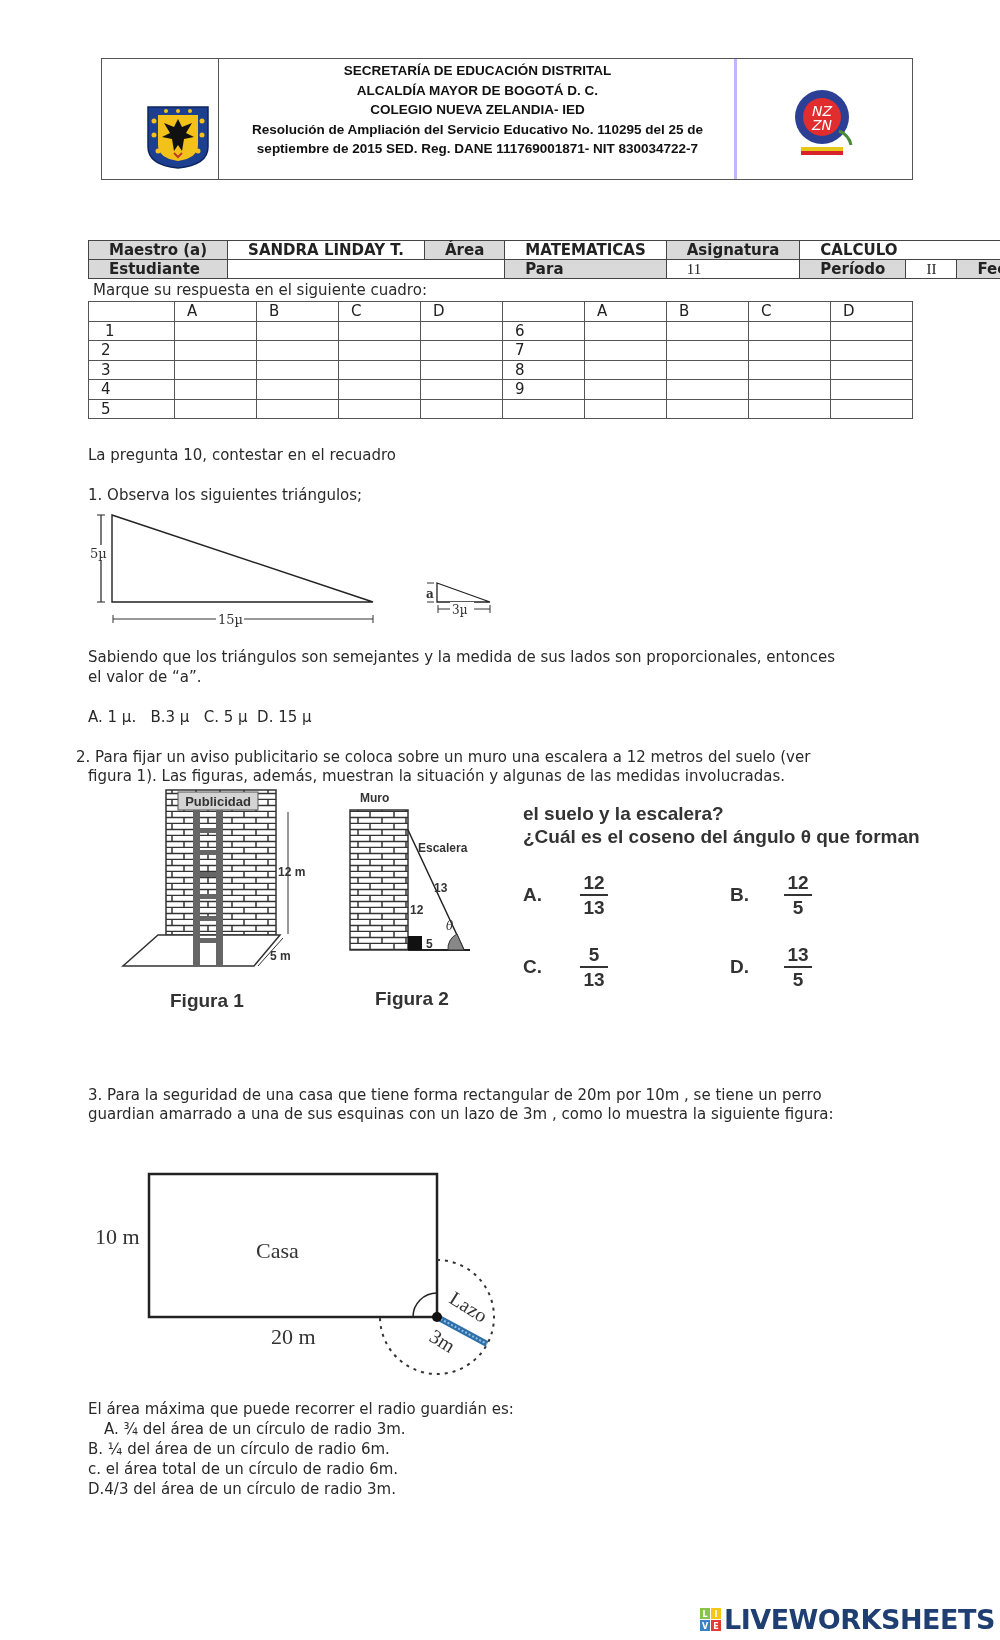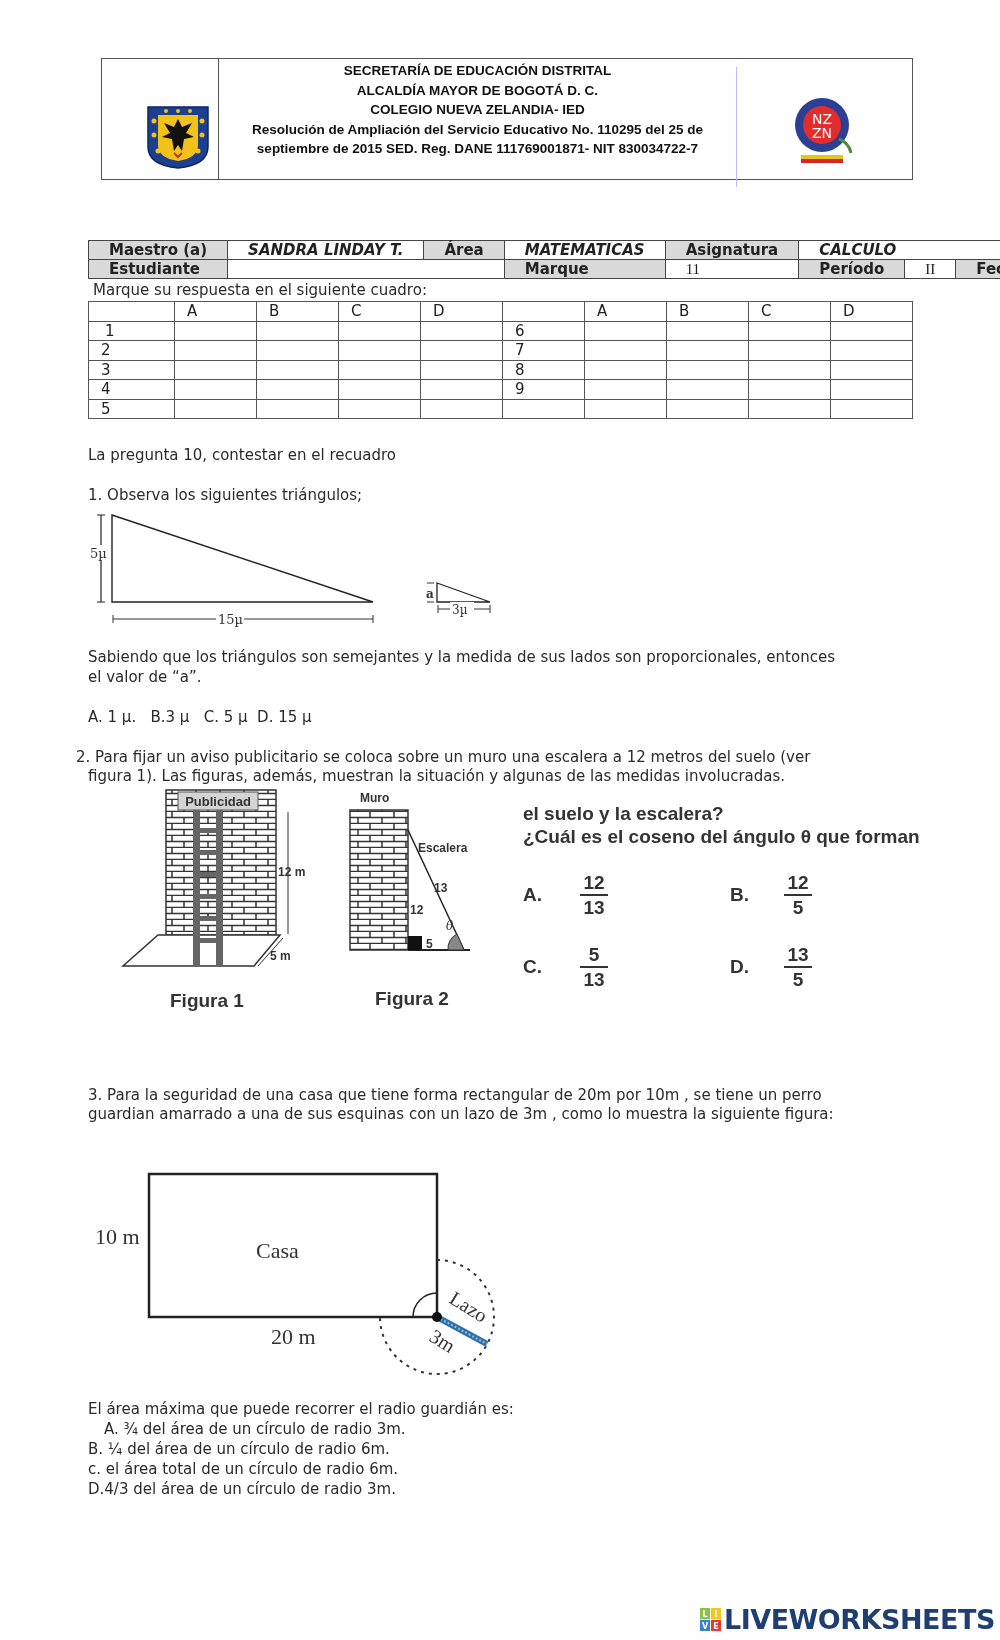--- a/index.html
+++ b/index.html
@@ -4,30 +4,30 @@
 <style>
   html, body { margin:0; padding:0; background:#fff; }
   body { width:1000px; height:1640px; position:relative; overflow:hidden;
          font-family:"DejaVu Sans", sans-serif; color:#222; }
   .abs { position:absolute; }
   .txt { font-size:15px; line-height:19px; color:#2a2a2a; white-space:nowrap; }
 
   
   #hdr { left:101px; top:58px; width:812px; height:122px; border:1px solid #555; box-sizing:border-box; }
   #hdr .c1 { position:absolute; left:0; top:0; width:116px; height:100%; border-right:1px solid #555; }
-  #hdr .c3 { position:absolute; right:0; top:8px; width:175px; height:100%; border-left:1px solid #c4b5fd; }
+  #hdr .c3 { position:absolute; right:0; top:0; width:175px; height:100%; border-left:3px solid #c4b5fd;font-style:italic; }
   #hdr .mid { position:absolute; left:117px; right:176px; top:2px; text-align:center;
               font-family:"Liberation Sans", sans-serif; font-weight:bold; font-size:13.5px; line-height:19.5px; color:#111; }
 
   
   table { border-collapse:collapse; }
   #info { left:88px; top:240px; width:779px; font-family:"DejaVu Sans", sans-serif; font-size:15px; }
   #info td { border:1.5px solid #444; height:18px; padding:0 20px; white-space:nowrap; font-weight:bold; }
   #info td.g { background:#d9d9d9; }
-  #info td.it { font-style:italic; }
+  #info td.it { }
   #info td.n { font-weight:normal; font-family:Liberation Serif, serif; }
 
   
   #grid { left:88px; top:301px; width:825px; font-size:15px; }
   #grid td { border:1.3px solid #555; height:18.5px; padding:0 0 0 12px; width:70px; }
 
   .fig-label { font-family:"Liberation Sans", sans-serif; font-weight:bold; font-size:19px; color:#333; }
   .opt-l { font-family:"Liberation Sans", sans-serif; font-weight:bold; font-size:19px; color:#333; }
   .frac { position:absolute; text-align:center; font-family:"Liberation Sans", sans-serif; font-weight:bold; font-size:19px; color:#333; width:34px; line-height:21px; }
   .frac .bar { border-top:2px solid #333; margin:1px 3px; }
@@ -81,21 +81,21 @@
     <td class="g">Maestro (a)</td>
     <td class="it">SANDRA LINDAY T.</td>
     <td class="g">Área</td>
     <td class="it">MATEMATICAS</td>
     <td class="g">Asignatura</td>
     <td class="it" colspan="3">CALCULO</td>
   </tr>
   <tr>
     <td class="g">Estudiante</td>
     <td colspan="2"></td>
-    <td class="g" style="width:90px">Marque</td>
+    <td class="g" style="width:90px">Para</td>
     <td class="n">11</td>
     <td class="g">Período</td>
     <td class="n">II</td>
     <td class="g">Fecha</td>
     <td style="width:10px"></td>
   </tr>
 </tbody>
   </table>
 
 <div class="abs txt" style="left:93px;top:281px;">Marque su respuesta en el siguiente cuadro:</div>

